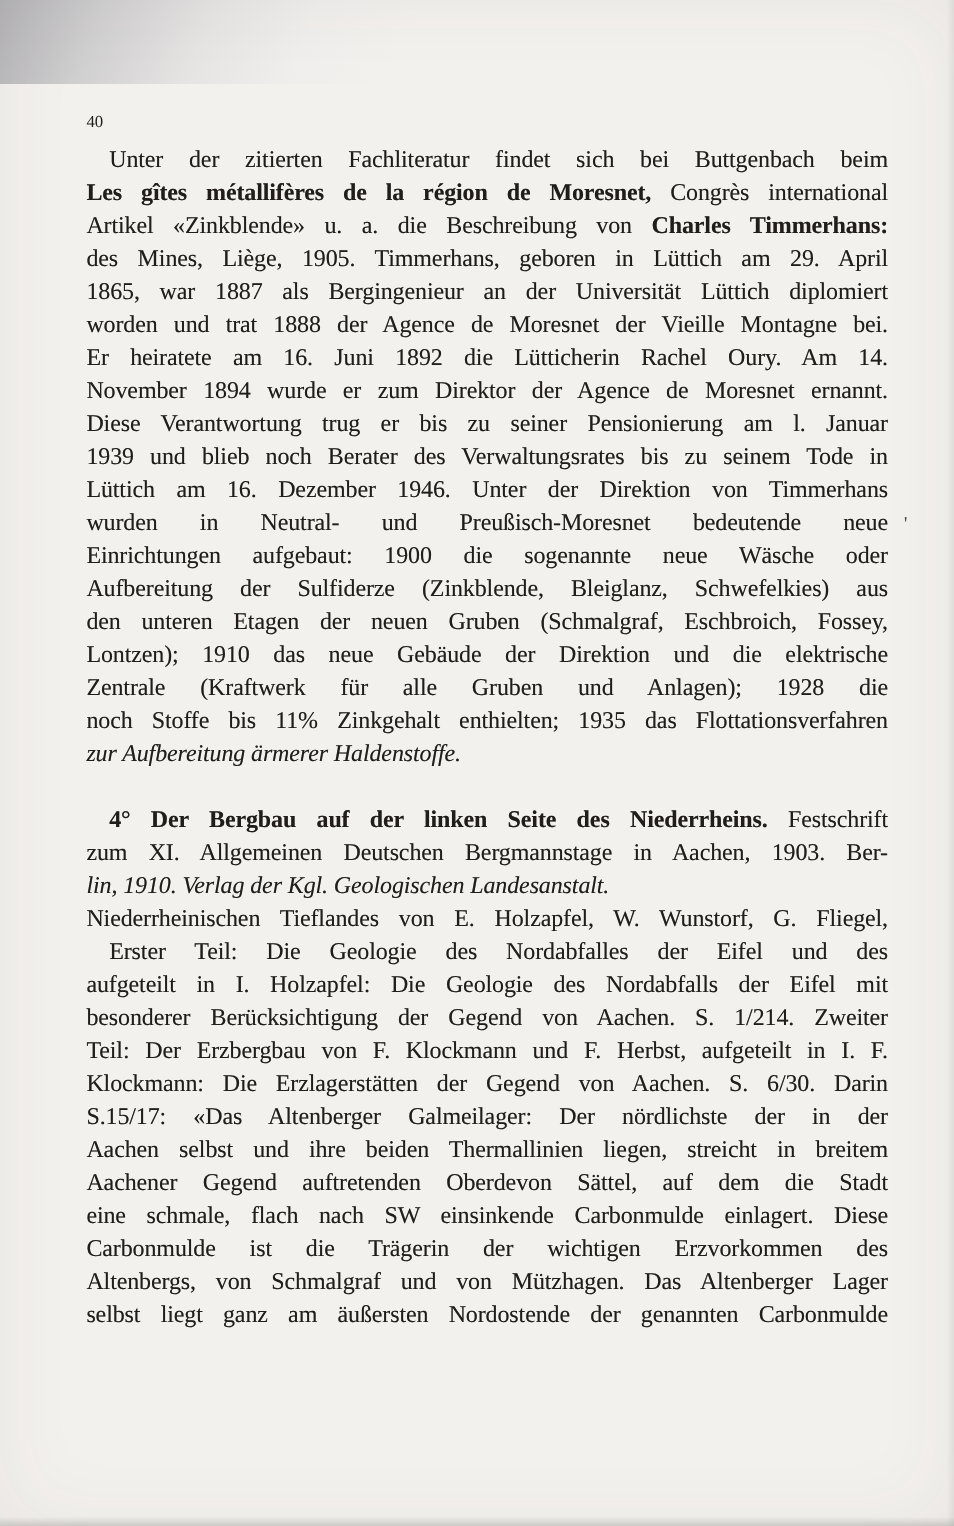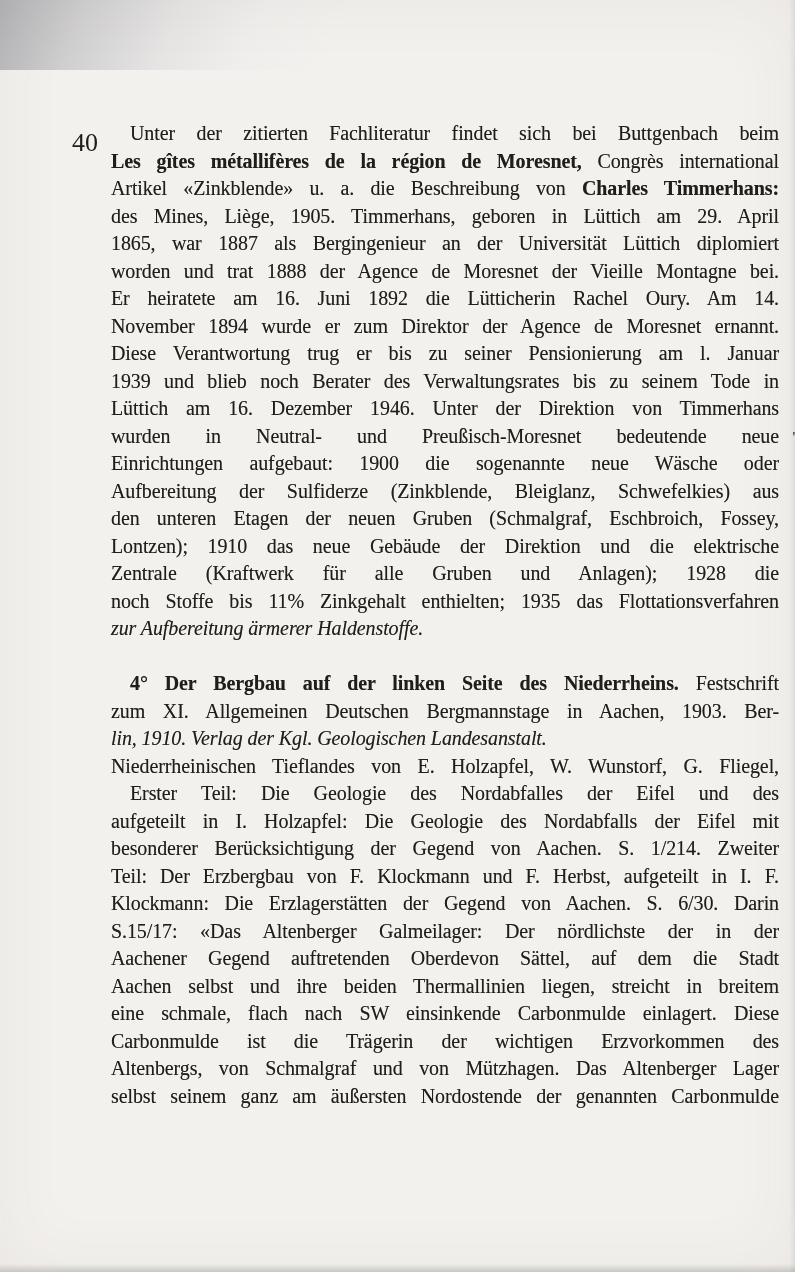--- a/index.html
+++ b/index.html
@@ -34,33 +34,31 @@
   .right-edge {
     position: absolute; top: 0; right: 0;
     width: 6px; height: 100%;
     background: linear-gradient(to right, rgba(120,118,116,0) 0%, rgba(120,118,116,0.12) 100%);
     pointer-events: none;
   }
   .page-number {
     position: absolute;
     left: 72px;
     top: 92px;
-    font-size: 26px;
+    font-size: 14px;
     line-height: 22px;
-    margin-top: 40px;
   }
   .text-block {
     position: absolute;
     left: 72px;
     top: 120px;
     width: 668px;
     font-size: 20px;
     letter-spacing: -0.1px;
     text-shadow: 0 0 0.5px rgba(32,29,27,0.45);
-    margin-left: 39px;
   }
   .paragraph { margin: 0; }
   .paragraph.space-before { margin-top: 27.5px; }
   .line {
     position: relative;
     height: 27.5px;
     line-height: 27.5px;
     text-align: justify;
     text-align-last: justify;
     white-space: nowrap; 
@@ -113,21 +111,21 @@
         <div class="line line-left"><span>lin, 1910. Verlag der Kgl. Geologischen Landesanstalt.</span></div>
       </div>
       <div class="paragraph">
         <div class="line"><span>Niederrheinischen Tieflandes von E. Holzapfel, W. Wunstorf, G. Fliegel,</span></div>
         <div class="line line-indent"><span>Erster Teil: Die Geologie des Nordabfalles der Eifel und des</span></div>
         <div class="line"><span>aufgeteilt in I. Holzapfel: Die Geologie des Nordabfalls der Eifel mit</span></div>
         <div class="line"><span>besonderer Berücksichtigung der Gegend von Aachen. S. 1/214. Zweiter</span></div>
         <div class="line"><span>Teil: Der Erzbergbau von F. Klockmann und F. Herbst, aufgeteilt in I. F.</span></div>
         <div class="line"><span>Klockmann: Die Erzlagerstätten der Gegend von Aachen. S. 6/30. Darin</span></div>
         <div class="line"><span>S.15/17: «Das Altenberger Galmeilager: Der nördlichste der in der</span></div>
+        <div class="line"><span>Aachen selbst und ihre beiden Thermallinien liegen, streicht in breitem</span></div>
         <div class="line"><span>Aachener Gegend auftretenden Oberdevon Sättel, auf dem die Stadt</span></div>
-        <div class="line"><span>Aachen selbst und ihre beiden Thermallinien liegen, streicht in breitem</span></div>
         <div class="line"><span>eine schmale, flach nach SW einsinkende Carbonmulde einlagert. Diese</span></div>
         <div class="line"><span>Carbonmulde ist die Trägerin der wichtigen Erzvorkommen des</span></div>
         <div class="line"><span>Altenbergs, von Schmalgraf und von Mützhagen. Das Altenberger Lager</span></div>
-        <div class="line"><span>selbst seinem ganz am äußersten Nordostende der genannten Carbonmulde</span></div>
+        <div class="line"><span>selbst liegt ganz am äußersten Nordostende der genannten Carbonmulde</span></div>
       </div>
     </div>
 </div>
 
 </body></html>

